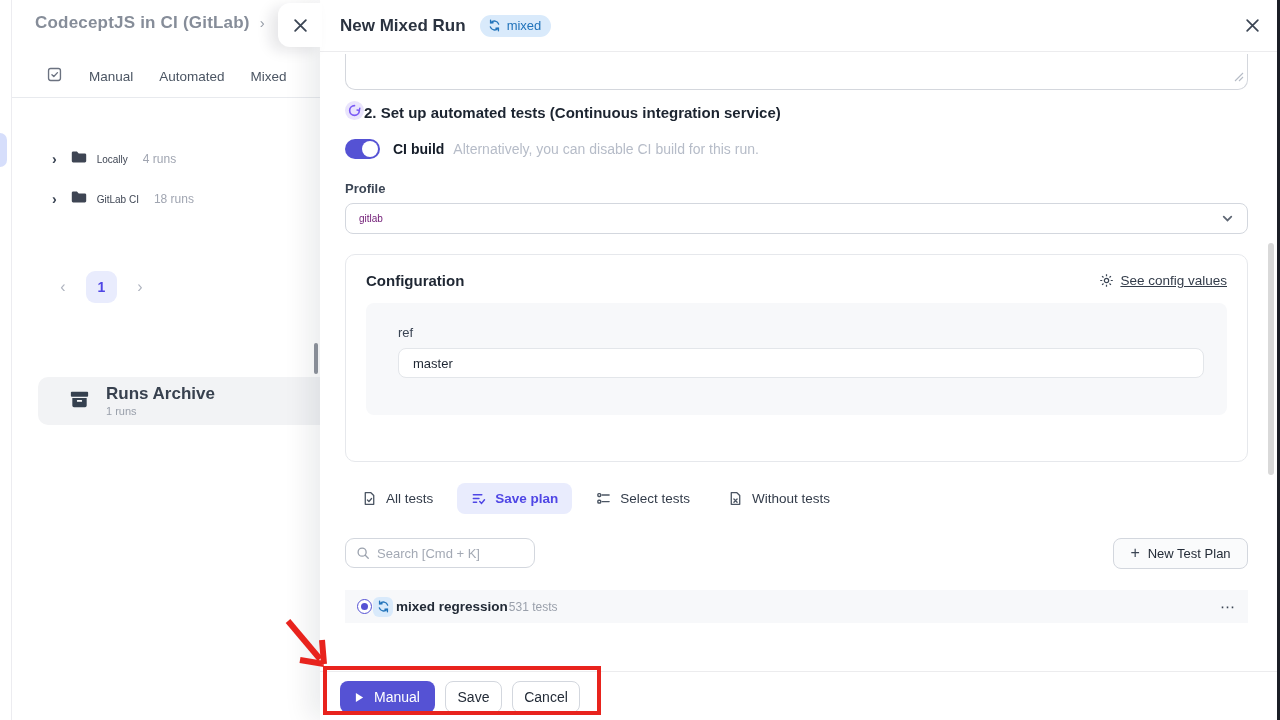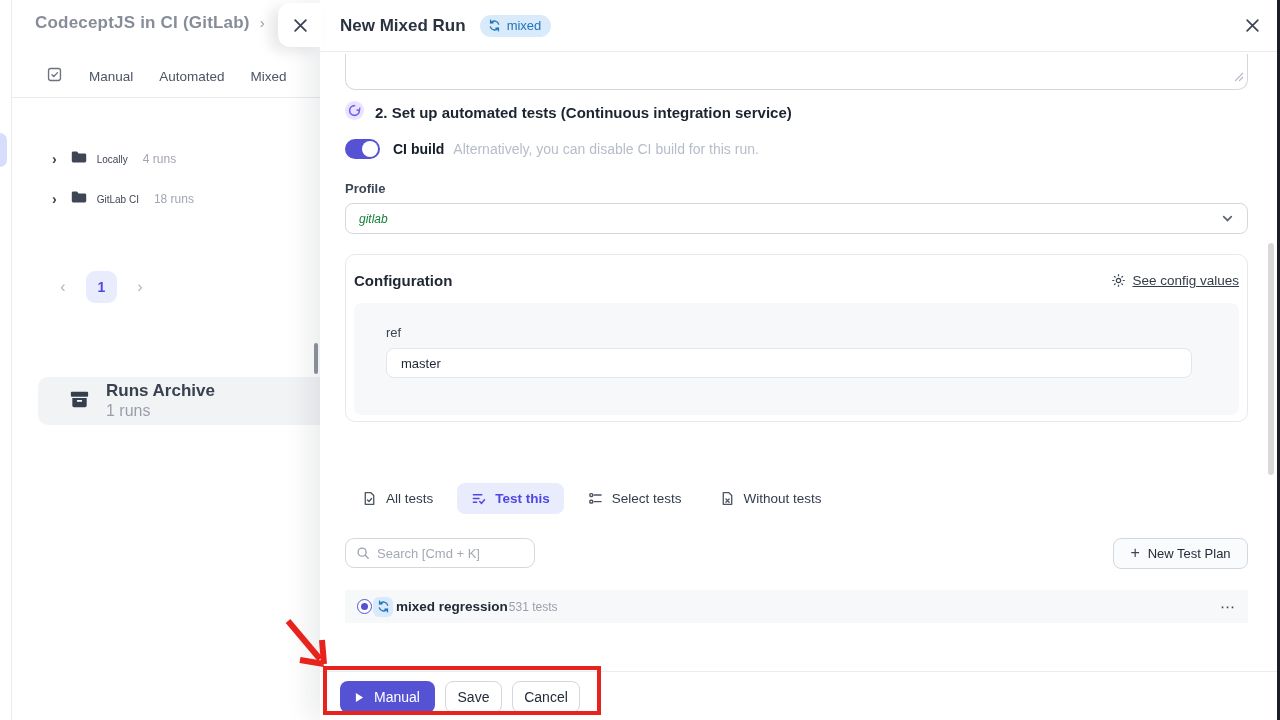--- a/index.html
+++ b/index.html
@@ -26,56 +26,56 @@
   .tree-row .name { font-size:10px; color:#3f4654; }
   .tree-row .count { font-size:12px; color:#a0a5b1; margin-left:6px; }
   .pagination { position:absolute; left:42px; top:271px; display:flex; align-items:center; gap:14px; }
   .pg-arrow { color:#b0b5c0; font-size:16px; width:18px; text-align:center; }
   .pg-page { width:31px; height:32px; background:#e9ecfd; color:#4f46e5; border-radius:9px;
     font-size:14px; font-weight:600; display:flex; align-items:center; justify-content:center; }
   .sb-scroll { position:absolute; left:302px; top:343px; width:4px; height:31px; background:#90959e; border-radius:2px; }
   .archive { position:absolute; left:26px; top:377px; width:292px; height:48px; background:#f2f3f5;
     border-radius:10px; display:flex; align-items:center; padding-left:30px; gap:15px; }
   .archive-txt .t { font-size:17px; font-weight:700; color:#38414f; line-height:1.05; }
-  .archive-txt .c { font-size:16px; color:#9aa0ab; margin-top:2px; }
+  .archive-txt .c { font-size:11px; color:#9aa0ab; margin-top:2px; }
 
   
   .modal { position:absolute; left:320px; top:0; width:960px; height:720px; background:#fff;
     box-shadow:-12px 0 24px rgba(15,23,42,.08); z-index:10; }
   .modal-close-left { position:absolute; left:-42px; top:3px; width:44px; height:44px; background:#fff;
     border-radius:12px 0 0 12px; box-shadow:-8px 4px 14px rgba(15,23,42,.10);
     display:flex; align-items:center; justify-content:center; cursor:pointer; }
   .mheader { height:52px; display:flex; align-items:center; padding:0 20px; border-bottom:1px solid #ececee; }
   .mtitle { font-size:17px; font-weight:700; color:#2b3340; }
   .badge { margin-left:14px; display:inline-flex; align-items:center; gap:6px; background:#d9eafb;
     color:#2173ba; font-size:13px; padding:3px 10px 4px 8px; border-radius:999px; }
   .mheader .x { margin-left:auto; cursor:pointer; display:flex; }
 
   .mbody { position:relative; height:619px; }
   .textarea-rest { position:absolute; left:25px; top:2px; width:903px; height:36px;
     border:1px solid #d4d7dd; border-top:none; border-radius:0 0 10px 10px; }
   .textarea-rest .grip { position:absolute; right:3px; bottom:3px; }
 
-  .section-head { position:absolute; left:25px; top:49px; display:flex; align-items:center; gap:11px; }
+  .section-head { position:absolute; left:25px; top:49px; display:flex; align-items:center; }
   .section-head .txt { font-size:15px; font-weight:700; color:#1c2430; }
 
   .toggle-row { position:absolute; left:25px; top:87px; display:flex; align-items:center; }
   .toggle { width:35px; height:20px; background:#5552d4; border-radius:999px; position:relative; cursor:pointer; }
   .toggle .knob { position:absolute; right:2px; top:2px; width:16px; height:16px; border-radius:50%; background:#fff; }
   .toggle-label { font-size:14px; font-weight:700; color:#141c28; margin-left:13px; }
   .toggle-hint { font-size:14px; color:#b6bcc8; margin-left:9px; }
 
   .profile-label { position:absolute; left:25px; top:129px; font-size:13px; font-weight:600; color:#3b4554; }
   .select { position:absolute; left:25px; top:151px; width:903px; height:31px; border:1px solid #d3d7de;
     border-radius:8px; display:flex; align-items:center; padding:0 13px; cursor:pointer; background:#fff; }
-  .select .val { font-size:12px; color:#15803d;font-style:italic; }
+  .select .val { font-size:10px; color:#701a75; }
   .select .dd { margin-left:auto; display:flex; }
 
-  .card { position:absolute; left:25px; top:202px; width:903px; height:168px;
-    border:1px solid #e6e8ec; border-radius:10px; padding:17px 8px; }
+  .card { position:absolute; left:25px; top:202px; width:903px; height:208px;
+    border:1px solid #e6e8ec; border-radius:10px; padding:17px 20px; }
   .card-head { display:flex; align-items:center; }
   .card-title { font-size:15px; font-weight:700; color:#1f2733; }
   .card-link { margin-left:auto; display:flex; align-items:center; gap:6px; font-size:13.5px; color:#333c4a; }
   .card-link .lnk { text-decoration:underline; cursor:pointer; }
   .card-panel { margin-top:14px; background:#f7f8fa; border-radius:8px; height:112px; padding:22px 32px 0; }
   .ref-label { font-size:13px; color:#3b4554; }
   .ref-input { margin-top:8px; width:806px; height:30px; background:#fff; border:1px solid #e3e6ea;
     border-radius:8px; font-size:13px; color:#1f2733; padding:0 14px;
     font-family:"Liberation Sans", sans-serif; outline:none; }
 
@@ -283,21 +283,21 @@
             <path d="M3.5 1.8h6l3 3v9.4h-9z"></path>
             <path d="M5.8 9.6l1.6 1.6 2.8-3.2"></path>
           </svg>
         <span>All tests</span>
       </span>
       <span class="mtab active">
         <svg width="15" height="15" viewBox="0 0 16 16" fill="none" stroke="#4f46e5" stroke-width="1.6" stroke-linecap="round">
             <path d="M2.5 4h9M2.5 8h6M2.5 12h3.5"></path>
             <path d="M9.3 11.3l1.9 1.9 3.2-3.8"></path>
           </svg>
-        <span>Test this</span>
+        <span>Save plan</span>
       </span>
       <span class="mtab">
         <svg width="15" height="15" viewBox="0 0 16 16" fill="none" stroke="#4b5563" stroke-width="1.5" stroke-linecap="round">
             <path d="M6.5 4.3h7.5M6.5 11.3h7.5"></path>
             <rect x="2" y="2.8" width="3" height="3" rx="0.9"></rect>
             <rect x="2" y="9.8" width="3" height="3" rx="0.9"></rect>
           </svg>
         <span>Select tests</span>
       </span>
       <span class="mtab">

